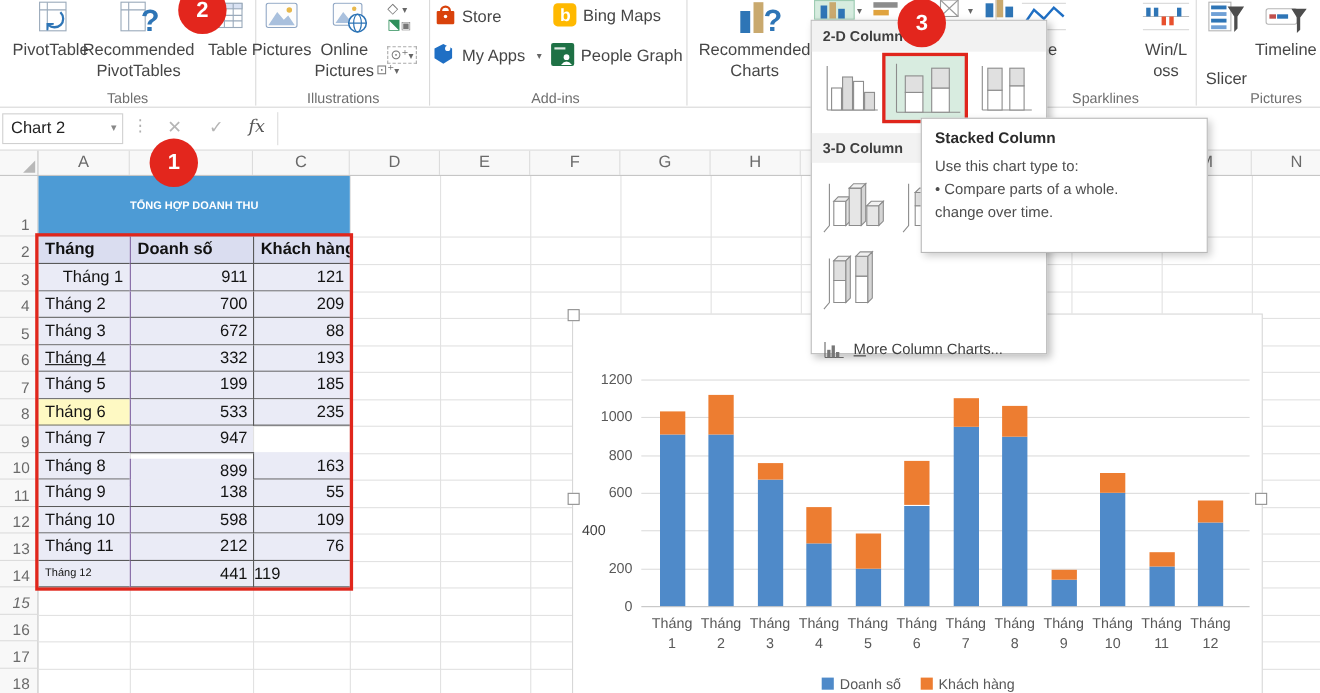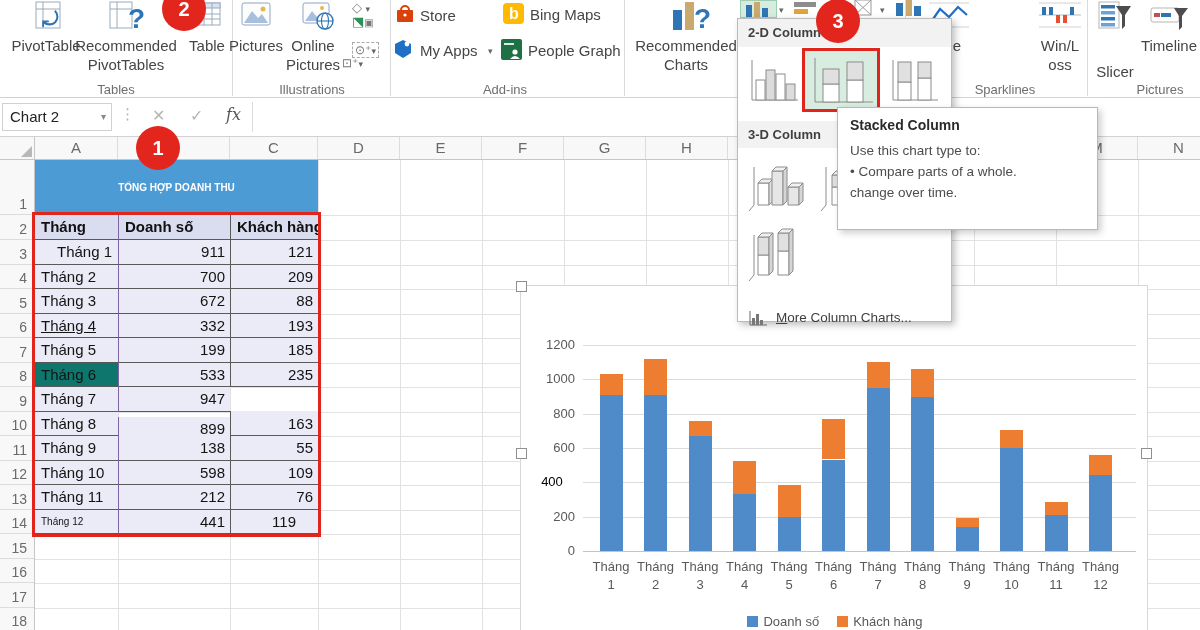--- a/index.html
+++ b/index.html
@@ -255,21 +255,21 @@
         <div class="rowhead" style="top: 129px; height: 24.5px; width: 34px;">5</div>
         <div class="rowhead" style="top: 153.5px; height: 24.5px; width: 34px;">6</div>
         <div class="rowhead" style="top: 178px; height: 24.5px; width: 34px;">7</div>
         <div class="rowhead" style="top: 202.5px; height: 24.5px; width: 34px;">8</div>
         <div class="rowhead" style="top: 227px; height: 24.5px; width: 34px;">9</div>
         <div class="rowhead" style="top: 251.5px; height: 24.5px; width: 34px;">10</div>
         <div class="rowhead" style="top: 276px; height: 24.5px; width: 34px;">11</div>
         <div class="rowhead" style="top: 300.5px; height: 24.5px; width: 34px;">12</div>
         <div class="rowhead" style="top: 325px; height: 24.5px; width: 34px;">13</div>
         <div class="rowhead" style="top: 349.5px; height: 24.5px; width: 34px;">14</div>
-        <div class="rowhead" style="top: 374px; height: 24.5px; width: 34px;">15</div>
+        <div class="rowhead" style="top: 374px; height: 24.5px; width: 34px; font-style: italic;">15</div>
         <div class="rowhead" style="top: 398.5px; height: 24.5px; width: 34px;">16</div>
         <div class="rowhead" style="top: 423px; height: 24.5px; width: 34px;">17</div>
         <div class="rowhead" style="top: 447.5px; height: 24.5px; width: 34px;">18</div>
       </div>
     <div id="gridlines" class="abs" style="left:0;top:0;">
         <div style="position: absolute; left: 118px; top: 0px; width: 1px; height: 470px; background: rgb(226, 226, 226);"></div>
         <div style="position: absolute; left: 230px; top: 0px; width: 1px; height: 470px; background: rgb(226, 226, 226);"></div>
         <div style="position: absolute; left: 318px; top: 0px; width: 1px; height: 470px; background: rgb(226, 226, 226);"></div>
         <div style="position: absolute; left: 400px; top: 0px; width: 1px; height: 470px; background: rgb(226, 226, 226);"></div>
         <div style="position: absolute; left: 482px; top: 0px; width: 1px; height: 470px; background: rgb(226, 226, 226);"></div>
@@ -314,55 +314,55 @@
       <div class="tcell" style="position: absolute; left: 195px; top: 104.5px; width: 88px; height: 24.5px; background: rgb(234, 235, 246); font-size: 15px; color: rgb(19, 19, 19); line-height: 24.5px; border-bottom: 1px solid rgb(89, 89, 89); text-align: right; padding-right: 5px; border-left: 1px solid rgb(89, 89, 89);">209</div>
       <div class="tcell" style="position: absolute; left: 0px; top: 129px; width: 83px; height: 24.5px; background: rgb(234, 235, 246); font-size: 15px; color: rgb(19, 19, 19); line-height: 24.5px; border-bottom: 1px solid rgb(89, 89, 89); padding-left: 6px;">Tháng 3</div>
       <div class="tcell" style="position: absolute; left: 83px; top: 129px; width: 112px; height: 24.5px; background: rgb(234, 235, 246); font-size: 15px; color: rgb(19, 19, 19); line-height: 24.5px; border-bottom: 1px solid rgb(89, 89, 89); text-align: right; padding-right: 5px; border-left: 1px solid rgb(128, 100, 162);">672</div>
       <div class="tcell" style="position: absolute; left: 195px; top: 129px; width: 88px; height: 24.5px; background: rgb(234, 235, 246); font-size: 15px; color: rgb(19, 19, 19); line-height: 24.5px; border-bottom: 1px solid rgb(89, 89, 89); text-align: right; padding-right: 5px; border-left: 1px solid rgb(89, 89, 89);">88</div>
       <div class="tcell" style="position: absolute; left: 0px; top: 153.5px; width: 83px; height: 24.5px; background: rgb(234, 235, 246); font-size: 15px; color: rgb(19, 19, 19); line-height: 24.5px; border-bottom: 1px solid rgb(89, 89, 89); padding-left: 6px; text-decoration: underline;">Tháng 4</div>
       <div class="tcell" style="position: absolute; left: 83px; top: 153.5px; width: 112px; height: 24.5px; background: rgb(234, 235, 246); font-size: 15px; color: rgb(19, 19, 19); line-height: 24.5px; border-bottom: 1px solid rgb(89, 89, 89); text-align: right; padding-right: 5px; border-left: 1px solid rgb(128, 100, 162);">332</div>
       <div class="tcell" style="position: absolute; left: 195px; top: 153.5px; width: 88px; height: 24.5px; background: rgb(234, 235, 246); font-size: 15px; color: rgb(19, 19, 19); line-height: 24.5px; border-bottom: 1px solid rgb(89, 89, 89); text-align: right; padding-right: 5px; border-left: 1px solid rgb(89, 89, 89);">193</div>
       <div class="tcell" style="position: absolute; left: 0px; top: 178px; width: 83px; height: 24.5px; background: rgb(234, 235, 246); font-size: 15px; color: rgb(19, 19, 19); line-height: 24.5px; border-bottom: 1px solid rgb(89, 89, 89); padding-left: 6px;">Tháng 5</div>
       <div class="tcell" style="position: absolute; left: 83px; top: 178px; width: 112px; height: 24.5px; background: rgb(234, 235, 246); font-size: 15px; color: rgb(19, 19, 19); line-height: 24.5px; border-bottom: 1px solid rgb(89, 89, 89); text-align: right; padding-right: 5px; border-left: 1px solid rgb(128, 100, 162);">199</div>
       <div class="tcell" style="position: absolute; left: 195px; top: 178px; width: 88px; height: 24.5px; background: rgb(234, 235, 246); font-size: 15px; color: rgb(19, 19, 19); line-height: 24.5px; border-bottom: 1px solid rgb(89, 89, 89); text-align: right; padding-right: 5px; border-left: 1px solid rgb(89, 89, 89);">185</div>
-      <div class="tcell" style="position: absolute; left: 0px; top: 202.5px; width: 83px; height: 24.5px; background: #0f766e; font-size: 15px; color: rgb(19, 19, 19); line-height: 24.5px; border-bottom: 1px solid rgb(89, 89, 89); padding-left: 6px;">Tháng 6</div>
+      <div class="tcell" style="position: absolute; left: 0px; top: 202.5px; width: 83px; height: 24.5px; background: #fef9c3; font-size: 15px; color: rgb(19, 19, 19); line-height: 24.5px; border-bottom: 1px solid rgb(89, 89, 89); padding-left: 6px;">Tháng 6</div>
       <div class="tcell" style="position: absolute; left: 83px; top: 202.5px; width: 112px; height: 24.5px; background: rgb(234, 235, 246); font-size: 15px; color: rgb(19, 19, 19); line-height: 24.5px; border-bottom: 1px solid rgb(89, 89, 89); text-align: right; padding-right: 5px; border-left: 1px solid rgb(128, 100, 162);">533</div>
       <div class="tcell" style="position: absolute; left: 195px; top: 202.5px; width: 88px; height: 24.5px; background: rgb(234, 235, 246); font-size: 15px; color: rgb(19, 19, 19); line-height: 24.5px; border-bottom: 1px solid rgb(89, 89, 89); text-align: right; padding-right: 5px; border-left: 1px solid rgb(89, 89, 89);">235</div>
       <div class="tcell" style="position: absolute; left: 0px; top: 227px; width: 83px; height: 24.5px; background: rgb(234, 235, 246); font-size: 15px; color: rgb(19, 19, 19); line-height: 24.5px; border-bottom: 1px solid rgb(89, 89, 89); padding-left: 6px;">Tháng 7</div>
       <div class="tcell" style="position: absolute; left: 83px; top: 227px; width: 112px; height: 24.5px; background: rgb(234, 235, 246); font-size: 15px; color: rgb(19, 19, 19); line-height: 24.5px; border-bottom: 1px solid rgb(89, 89, 89); text-align: right; padding-right: 5px; border-left: 1px solid rgb(128, 100, 162);">947</div>
       <div class="tcell" style="position: absolute; left: 195px; top: 227px; width: 88px; height: 24.5px; background: rgb(234, 235, 246); font-size: 15px; color: rgb(19, 19, 19); line-height: 24.5px; border-bottom: 1px solid rgb(89, 89, 89); text-align: right; padding-right: 5px; border-left: 1px solid rgb(89, 89, 89); margin-top: 24px;">155</div>
       <div class="tcell" style="position: absolute; left: 0px; top: 251.5px; width: 83px; height: 24.5px; background: rgb(234, 235, 246); font-size: 15px; color: rgb(19, 19, 19); line-height: 24.5px; border-bottom: 1px solid rgb(89, 89, 89); padding-left: 6px;">Tháng 8</div>
       <div class="tcell" style="position: absolute; left: 83px; top: 257px; width: 112px; height: 24.5px; background: rgb(234, 235, 246); font-size: 15px; color: rgb(19, 19, 19); line-height: 24.5px; border-bottom: 1px solid rgb(89, 89, 89); text-align: right; padding-right: 5px; border-left: 1px solid rgb(128, 100, 162);">899</div>
       <div class="tcell" style="position: absolute; left: 195px; top: 251.5px; width: 88px; height: 24.5px; background: rgb(234, 235, 246); font-size: 15px; color: rgb(19, 19, 19); line-height: 24.5px; border-bottom: 1px solid rgb(89, 89, 89); text-align: right; padding-right: 5px; border-left: 1px solid rgb(89, 89, 89);">163</div>
       <div class="tcell" style="position: absolute; left: 0px; top: 276px; width: 83px; height: 24.5px; background: rgb(234, 235, 246); font-size: 15px; color: rgb(19, 19, 19); line-height: 24.5px; border-bottom: 1px solid rgb(89, 89, 89); padding-left: 6px;">Tháng 9</div>
       <div class="tcell" style="position: absolute; left: 83px; top: 276px; width: 112px; height: 24.5px; background: rgb(234, 235, 246); font-size: 15px; color: rgb(19, 19, 19); line-height: 24.5px; border-bottom: 1px solid rgb(89, 89, 89); text-align: right; padding-right: 5px; border-left: 1px solid rgb(128, 100, 162);">138</div>
       <div class="tcell" style="position: absolute; left: 195px; top: 276px; width: 88px; height: 24.5px; background: rgb(234, 235, 246); font-size: 15px; color: rgb(19, 19, 19); line-height: 24.5px; border-bottom: 1px solid rgb(89, 89, 89); text-align: right; padding-right: 5px; border-left: 1px solid rgb(89, 89, 89);">55</div>
       <div class="tcell" style="position: absolute; left: 0px; top: 300.5px; width: 83px; height: 24.5px; background: rgb(234, 235, 246); font-size: 15px; color: rgb(19, 19, 19); line-height: 24.5px; border-bottom: 1px solid rgb(89, 89, 89); padding-left: 6px;">Tháng 10</div>
       <div class="tcell" style="position: absolute; left: 83px; top: 300.5px; width: 112px; height: 24.5px; background: rgb(234, 235, 246); font-size: 15px; color: rgb(19, 19, 19); line-height: 24.5px; border-bottom: 1px solid rgb(89, 89, 89); text-align: right; padding-right: 5px; border-left: 1px solid rgb(128, 100, 162);">598</div>
       <div class="tcell" style="position: absolute; left: 195px; top: 300.5px; width: 88px; height: 24.5px; background: rgb(234, 235, 246); font-size: 15px; color: rgb(19, 19, 19); line-height: 24.5px; border-bottom: 1px solid rgb(89, 89, 89); text-align: right; padding-right: 5px; border-left: 1px solid rgb(89, 89, 89);">109</div>
       <div class="tcell" style="position: absolute; left: 0px; top: 325px; width: 83px; height: 24.5px; background: rgb(234, 235, 246); font-size: 15px; color: rgb(19, 19, 19); line-height: 24.5px; border-bottom: 1px solid rgb(89, 89, 89); padding-left: 6px;">Tháng 11</div>
       <div class="tcell" style="position: absolute; left: 83px; top: 325px; width: 112px; height: 24.5px; background: rgb(234, 235, 246); font-size: 15px; color: rgb(19, 19, 19); line-height: 24.5px; border-bottom: 1px solid rgb(89, 89, 89); text-align: right; padding-right: 5px; border-left: 1px solid rgb(128, 100, 162);">212</div>
       <div class="tcell" style="position: absolute; left: 195px; top: 325px; width: 88px; height: 24.5px; background: rgb(234, 235, 246); font-size: 15px; color: rgb(19, 19, 19); line-height: 24.5px; border-bottom: 1px solid rgb(89, 89, 89); text-align: right; padding-right: 5px; border-left: 1px solid rgb(89, 89, 89);">76</div>
       <div class="tcell" style="position: absolute; left: 0px; top: 349.5px; width: 83px; height: 24.5px; background: rgb(234, 235, 246); font-size: 10px; color: rgb(19, 19, 19); line-height: 24.5px; border-bottom: 1px solid rgb(89, 89, 89); padding-left: 6px;">Tháng 12</div>
       <div class="tcell" style="position: absolute; left: 83px; top: 349.5px; width: 112px; height: 24.5px; background: rgb(234, 235, 246); font-size: 15px; color: rgb(19, 19, 19); line-height: 24.5px; border-bottom: 1px solid rgb(89, 89, 89); text-align: right; padding-right: 5px; border-left: 1px solid rgb(128, 100, 162);">441</div>
-      <div class="tcell" style="position: absolute; left: 195px; top: 349.5px; width: 88px; height: 24.5px; background: rgb(234, 235, 246); font-size: 15px; color: rgb(19, 19, 19); line-height: 24.5px; border-bottom: 1px solid rgb(89, 89, 89); text-align: right; padding-right: 22px; border-left: 1px solid rgb(89, 89, 89);">119</div>
+      <div class="tcell" style="position: absolute; left: 195px; top: 349.5px; width: 88px; height: 24.5px; background: rgb(234, 235, 246); font-size: 15px; color: rgb(19, 19, 19); line-height: 24.5px; border-bottom: 1px solid rgb(89, 89, 89); padding-right: 9px; border-left: 1px solid rgb(89, 89, 89);">119</div>
     </div>
   <div class="abs" style="left:32px;top:212px;width:289px;height:325px;border:3px solid #E0261C;box-sizing:border-box;z-index:6;"></div>
 
   <div id="chart" class="abs" style="left:520px;top:285px;width:628px;height:348px;background:#fff;border:1px solid #d7d7d7;box-sizing:border-box;z-index:10;">
     <div class="handle" style="left:-5px;top:-5px;"></div>
     <div class="handle" style="left:-5px;top:162px;"></div>
     <div class="handle" style="right:-5px;top:162px;"></div>
     <div id="chart-plot" class="abs" style="left:0;top:0;width:628px;height:348px;">
         <div style="position: absolute; left: 62px; top: 265px; width: 553px; height: 1px; background: rgb(196, 196, 196);"></div>
         <div style="position: absolute; left: 8px; top: 257px; width: 46px; height: 16px; font-size: 13px; color: rgb(89, 89, 89); text-align: right; line-height: 16px;">0</div>
         <div style="position: absolute; left: 62px; top: 230.7px; width: 553px; height: 1px; background: rgb(220, 220, 220);"></div>
         <div style="position: absolute; left: 8px; top: 222.7px; width: 46px; height: 16px; font-size: 13px; color: rgb(89, 89, 89); text-align: right; line-height: 16px;">200</div>
         <div style="position: absolute; left: 62px; top: 196.3px; width: 553px; height: 1px; background: rgb(220, 220, 220);"></div>
-        <div style="position: absolute; left: 8px; top: 188.3px; width: 46px; height: 16px; font-size: 13px; color: #000000; text-align: center; line-height: 16px;">400</div>
+        <div style="position: absolute; left: 8px; top: 188.3px; width: 46px; height: 16px; font-size: 13px; color: #404040; text-align: left; line-height: 16px;">400</div>
         <div style="position: absolute; left: 62px; top: 162px; width: 553px; height: 1px; background: rgb(220, 220, 220);"></div>
         <div style="position: absolute; left: 8px; top: 154px; width: 46px; height: 16px; font-size: 13px; color: rgb(89, 89, 89); text-align: right; line-height: 16px;">600</div>
         <div style="position: absolute; left: 62px; top: 127.7px; width: 553px; height: 1px; background: rgb(220, 220, 220);"></div>
         <div style="position: absolute; left: 8px; top: 119.7px; width: 46px; height: 16px; font-size: 13px; color: rgb(89, 89, 89); text-align: right; line-height: 16px;">800</div>
         <div style="position: absolute; left: 62px; top: 93.3px; width: 553px; height: 1px; background: rgb(220, 220, 220);"></div>
         <div style="position: absolute; left: 8px; top: 85.3px; width: 46px; height: 16px; font-size: 13px; color: rgb(89, 89, 89); text-align: right; line-height: 16px;">1000</div>
         <div style="position: absolute; left: 62px; top: 59px; width: 553px; height: 1px; background: rgb(220, 220, 220);"></div>
         <div style="position: absolute; left: 8px; top: 51px; width: 46px; height: 16px; font-size: 13px; color: rgb(89, 89, 89); text-align: right; line-height: 16px;">1200</div>
         <div style="position: absolute; left: 78.5px; top: 108.6px; width: 23px; height: 156.4px; background: rgb(79, 138, 201);"></div>
         <div style="position: absolute; left: 78.5px; top: 87.8px; width: 23px; height: 20.8px; background: rgb(237, 125, 49);"></div>

